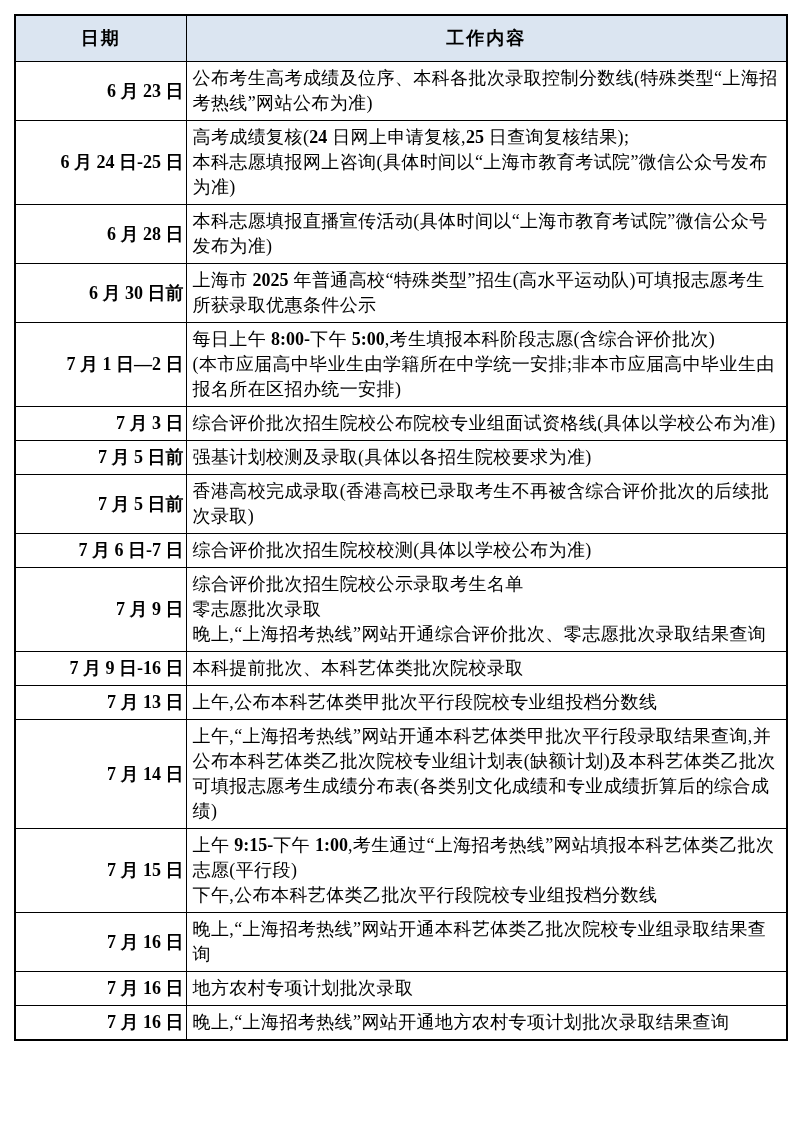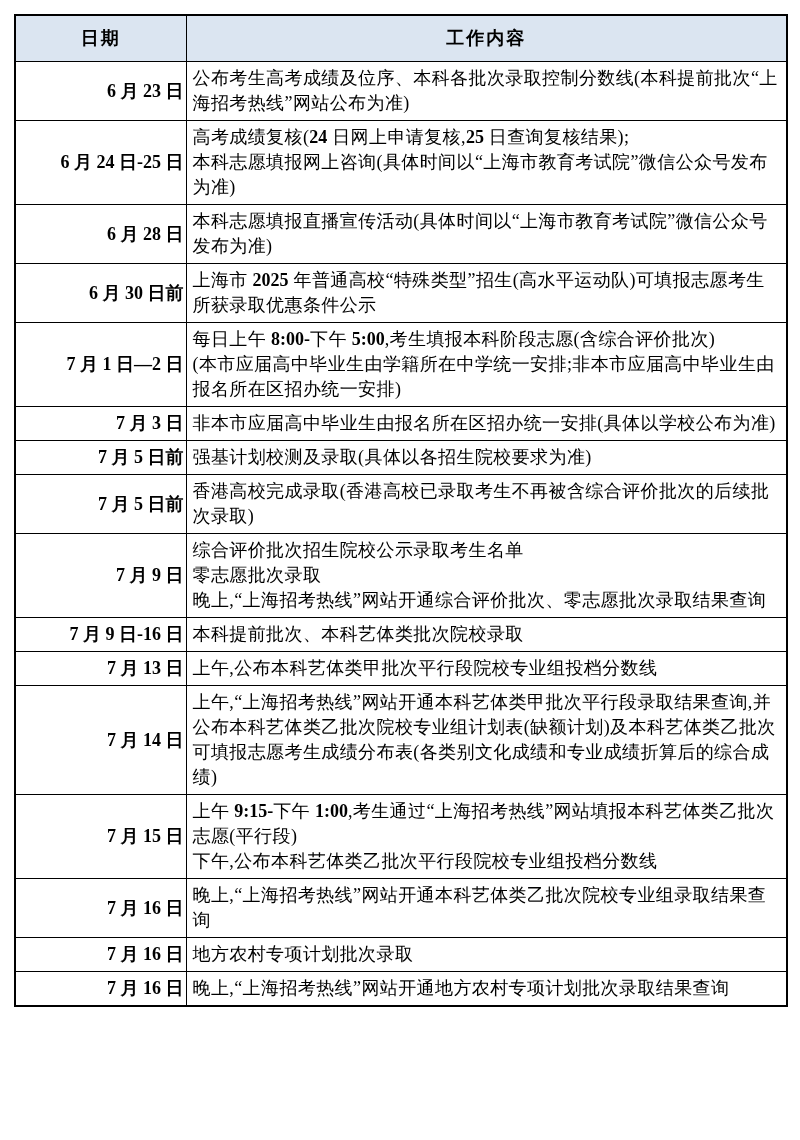--- a/index.html
+++ b/index.html
@@ -69,21 +69,21 @@
     <thead>
       <tr>
         <th>日期</th>
         <th>工作内容</th>
       </tr>
     </thead>
     <tbody>
       <tr>
         <td class="date-cell"><b class="num">6</b> 月 <b class="num">23</b> 日</td>
         <td class="content-cell">
-          <div class="content-line">公布考生高考成绩及位序、本科各批次录取控制分数线(本科提前批次“上海招考热线”网站公布为准)</div>
+          <div class="content-line">公布考生高考成绩及位序、本科各批次录取控制分数线(特殊类型“上海招考热线”网站公布为准)</div>
         </td>
       </tr>
       <tr>
         <td class="date-cell"><b class="num">6</b> 月 <b class="num">24</b> 日-<b class="num">25</b> 日</td>
         <td class="content-cell">
           <div class="content-line">高考成绩复核(<b class="num">24</b> 日网上申请复核,<b class="num">25</b> 日查询复核结果);</div>
           <div class="content-line">本科志愿填报网上咨询(具体时间以“上海市教育考试院”微信公众号发布为准)</div>
         </td>
       </tr>
       <tr>
@@ -101,33 +101,39 @@
       <tr>
         <td class="date-cell"><b class="num">7</b> 月 <b class="num">1</b> 日—<b class="num">2</b> 日</td>
         <td class="content-cell">
           <div class="content-line">每日上午 <b class="num">8:00-</b>下午 <b class="num">5:00</b>,考生填报本科阶段志愿(含综合评价批次)</div>
           <div class="content-line">(本市应届高中毕业生由学籍所在中学统一安排;非本市应届高中毕业生由报名所在区招办统一安排)</div>
         </td>
       </tr>
       <tr>
         <td class="date-cell"><b class="num">7</b> 月 <b class="num">3</b> 日</td>
         <td class="content-cell">
-          <div class="content-line">非本市应届高中毕业生由报名所在区招办统一安排(具体以学校公布为准)</div>
+          <div class="content-line">综合评价批次招生院校公布院校专业组面试资格线(具体以学校公布为准)</div>
         </td>
       </tr>
       <tr>
         <td class="date-cell"><b class="num">7</b> 月 <b class="num">5</b> 日前</td>
         <td class="content-cell">
           <div class="content-line">强基计划校测及录取(具体以各招生院校要求为准)</div>
         </td>
       </tr>
       <tr>
         <td class="date-cell"><b class="num">7</b> 月 <b class="num">5</b> 日前</td>
         <td class="content-cell">
           <div class="content-line">香港高校完成录取(香港高校已录取考生不再被含综合评价批次的后续批次录取)</div>
+        </td>
+      </tr>
+      <tr>
+        <td class="date-cell"><b class="num">7</b> 月 <b class="num">6</b> 日-<b class="num">7</b> 日</td>
+        <td class="content-cell">
+          <div class="content-line">综合评价批次招生院校校测(具体以学校公布为准)</div>
         </td>
       </tr>
       <tr>
         <td class="date-cell"><b class="num">7</b> 月 <b class="num">9</b> 日</td>
         <td class="content-cell">
           <div class="content-line">综合评价批次招生院校公示录取考生名单</div>
           <div class="content-line">零志愿批次录取</div>
           <div class="content-line">晚上,“上海招考热线”网站开通综合评价批次、零志愿批次录取结果查询</div>
         </td>
       </tr>

